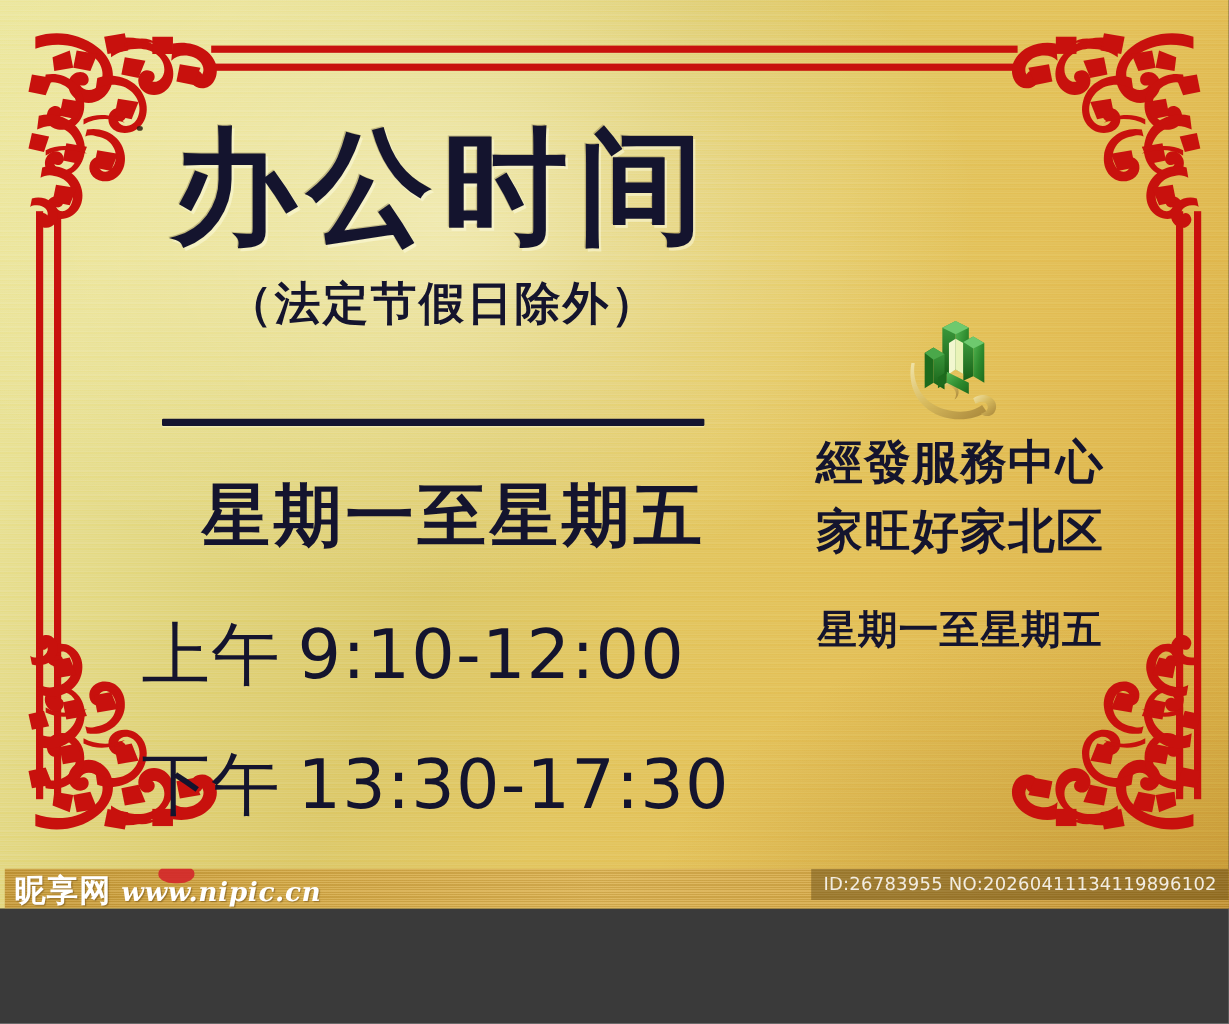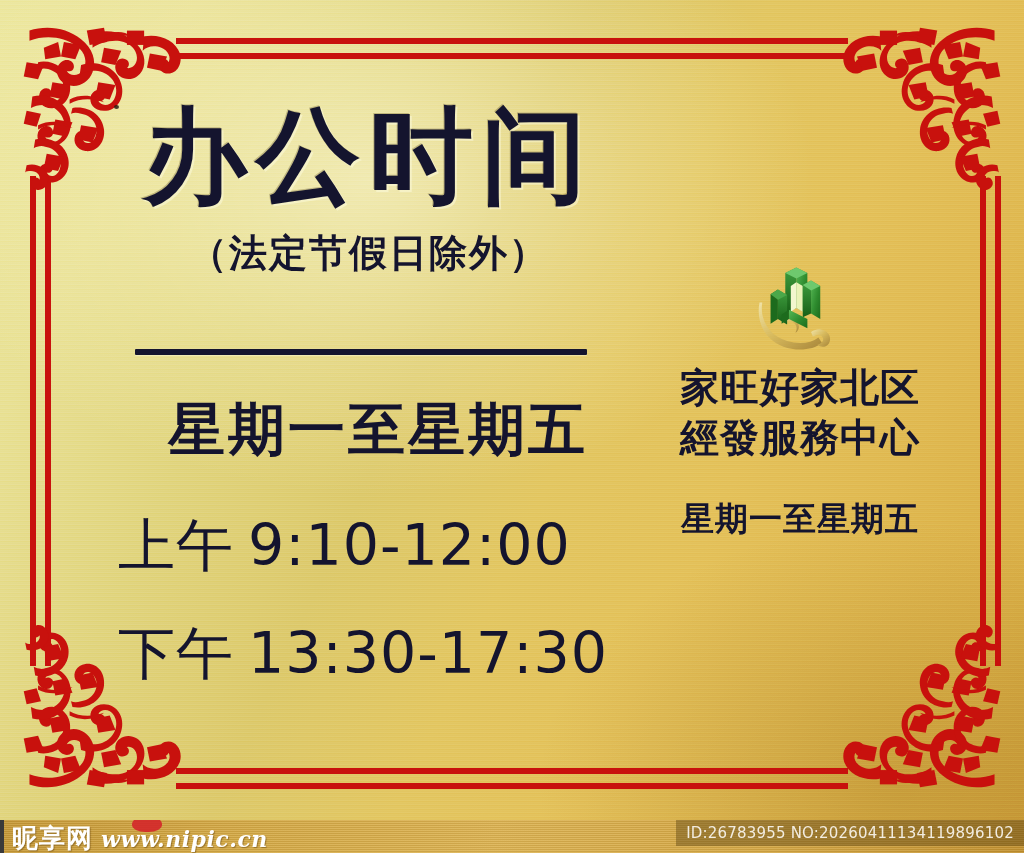--- a/index.html
+++ b/index.html
@@ -3,21 +3,21 @@
 <meta charset="utf-8">
 <style>
   html, body {
     margin: 0;
     padding: 0;
     background: #3a3a3a;
   }
   #stage {
     position: relative;
     width: 1024px;
-    height: 853px;
+    height: 757px;
     overflow: hidden;
     font-family: "DejaVu Sans", "Liberation Sans", sans-serif;
     user-select: none;
   }
 
   
   #plaque {
     position: absolute;
     left: 0; top: 0;
     width: 1024px;
@@ -479,22 +479,22 @@
 
         <path d="M26 30 L36 36 L36 68 L26 62 Z" fill="url(#gGreenB)"></path>
         <path d="M26 30 L18 35 L18 67 L26 62 Z" fill="#1d6b1d"></path>
         <path d="M18 35 L26 30 L36 36 L26 41 Z" fill="#4aa84a"></path>
 
         <path d="M38 52 L58 62 L58 72 L38 62 Z" fill="url(#gGreenA)"></path>
         <path d="M38 52 L30 57 L30 67 L38 62 Z" fill="#1d6b1d"></path>
       </svg>
     </div>
 
+    <div class="brand-line cjk" id="brand-2">經發服務中心</div>
     <div class="brand-line cjk" id="brand-1">家旺好家北区</div>
-    <div class="brand-line cjk" id="brand-2">經發服務中心</div>
 
     <div id="dept-main" class="cjk">星期一至星期五</div>
   </div>
 
   <div id="footer">
     <div id="footer-brush"></div>
     <div id="wm-red-dot"></div>
     <div id="wm-left">
       <span id="wm-cjk">昵享网</span>
       <span id="wm-url">www.nipic.cn</span>

